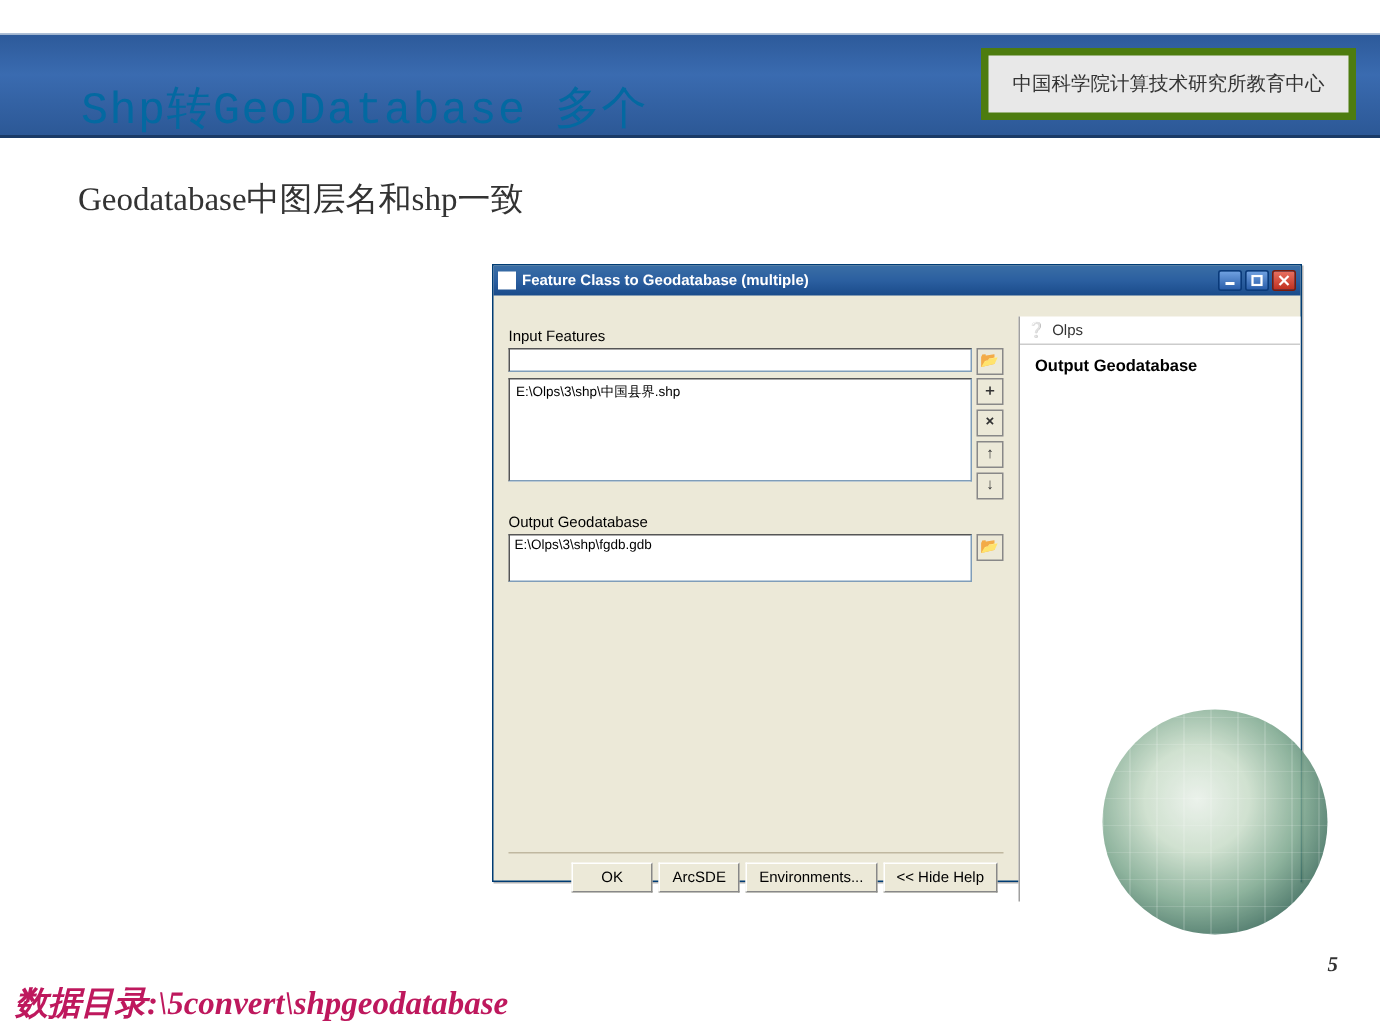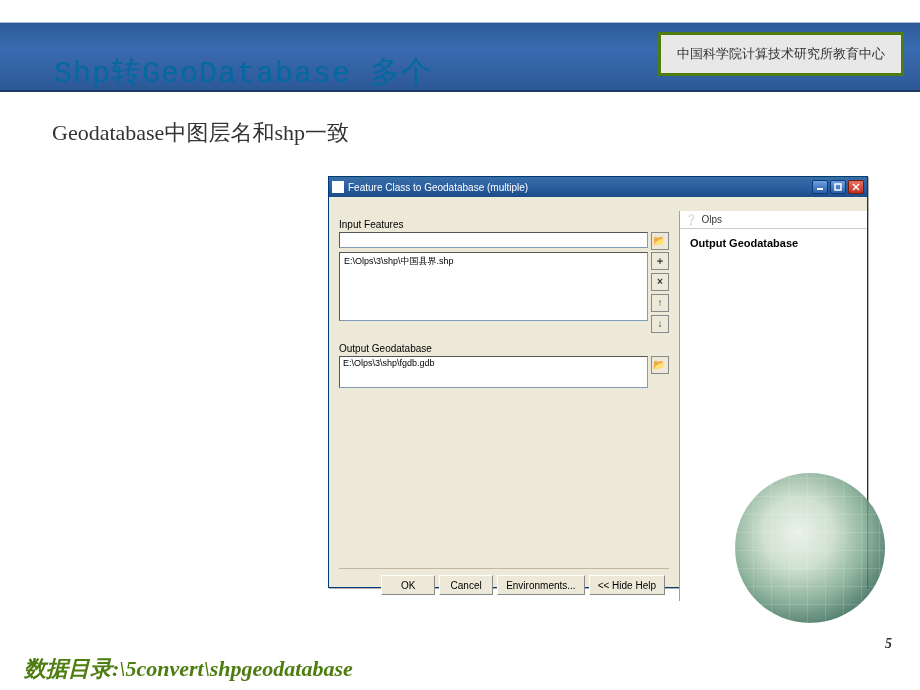--- a/index.html
+++ b/index.html
@@ -30,21 +30,21 @@
     font-size: 30px;
     color: #0369a1;
     font-family: Liberation Mono, monospace;
     letter-spacing: 1px;
   }
   .badge {
     position: absolute;
     right: 16px;
     top: 32px;
     background: #e8e8e8;
-    border: 3px solid #4d7c0f;
+    border: 5px solid #4d7c0f;
     padding: 10px 16px;
     font-size: 13px;
     color: #333;
   }
   .subtitle {
     position: absolute;
     left: 52px;
     top: 118px;
     font-size: 22px;
     color: #333;
@@ -71,21 +71,21 @@
     color: #fff;
     font-size: 10px;
     font-family: "Tahoma", sans-serif;
   }
   .titlebar .tb-icon {
     width: 12px; height: 12px;
     background: #fff;
     margin-right: 4px;
     display:inline-block;
   }
-  .titlebar .tb-title { flex: 1; font-weight: normal; white-space: nowrap;}
+  .titlebar .tb-title { flex: 1; font-weight: bold; white-space: nowrap;}
   .tb-btn {
     width: 16px; height: 14px;
     margin-left: 2px;
     background: linear-gradient(to bottom,#6fa0e0,#2a5eaa);
     border: 1px solid #0a3a7a;
     border-radius: 2px;
     display:flex;align-items:center;justify-content:center;
     cursor:default;
   }
   .tb-btn.close { background: linear-gradient(to bottom,#e87060,#c03020); border-color:#7a1a0a;}
@@ -242,26 +242,26 @@
     right:28px;
     bottom:38px;
     font-size:14px;
     font-style:italic;
     font-weight:bold;
     color:#333;
     font-family:"Georgia",serif;
   }
   .footer-path {
     position:absolute;
-    left:24px;
+    left:10px;
     bottom:6px;
     font-size:22px;
     font-style:italic;
     font-weight:bold;
-    color:#4d7c0f;
+    color:#be185d;
     font-family:"SimSun","Georgia",serif;
   }
 
   
   .glyph { font-size:10px; line-height:1; color:#333; font-family:"Arial",sans-serif; font-weight:bold;}
 </style>
 </head>
 <body>
 
 <div class="header">
@@ -331,21 +331,21 @@
           <div class="icon-btn">
             <span class="glyph">📂</span>
           </div>
         </div>
       </div>
 
       <div class="left-spacer"></div>
 
       <div class="button-bar">
         <button class="win-btn">OK</button>
-        <button class="win-btn">Cancel</button>
+        <button class="win-btn">ArcSDE</button>
         <button class="win-btn">Environments...</button>
         <button class="win-btn">&lt;&lt; Hide Help</button>
       </div>
     </div>
 
     <div class="right-panel">
       <div class="help-title-row">
         <span>❔</span>
         <span>Olps</span>
       </div>

